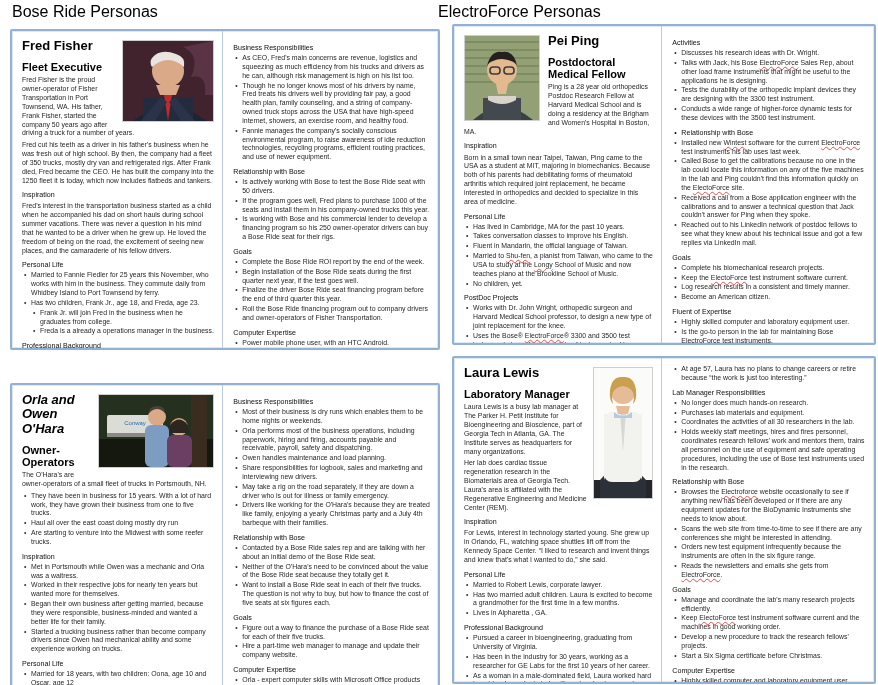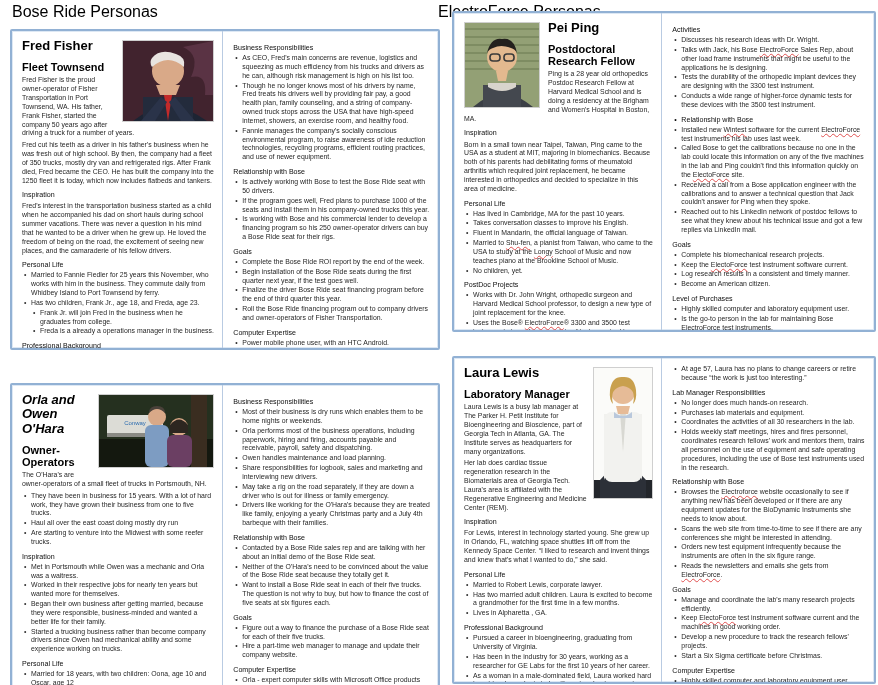--- a/index.html
+++ b/index.html
@@ -9,21 +9,21 @@
     -webkit-font-smoothing:antialiased;
   }
   .page-header{position:absolute;font-size:16px;font-weight:normal;color:#000;}
   #hdr-left{left:12px;top:3px;}
   #hdr-right{left:438px;top:3px;}
   .card{
     position:absolute;background:#fff;border:2px solid #92b1d4;border-radius:2px;
     box-shadow:inset 0 0 0 1px #dde8f4;display:flex;overflow:hidden;
   }
   #card-0{left:10px;top:29px;width:426px;height:317px;}
-  #card-1{left:452px;top:11px;width:420px;height:317px;}
+  #card-1{left:452px;top:24px;width:420px;height:317px;justify-content:space-between;}
   #card-2{left:10px;top:356px;width:426px;height:324px;margin-top:27px;}
   #card-3{left:452px;top:356px;width:420px;height:324px;}
   .col{box-sizing:border-box;padding:7px 8px 5px 10px;font-size:6.9px;line-height:1.28;color:#262626;}
   .col.left{width:49.6%;border-right:1px solid #b9cbe2;}
   .col.right{width:50.4%;}
   .pname{font-size:13px;font-weight:bold;color:#000;margin:1px 0 0 0;line-height:1.1;}
   .pname.it{font-style:italic;}
   .prole{font-size:11px;font-weight:bold;color:#000;margin:8px 0 3px 0;line-height:1.1;}
   .sec-h{font-weight:normal;font-size:7.1px;color:#0d0d0d;margin:6px 0 1px 0;}
   .sec-h.hb{position:relative;padding-left:9px;}
@@ -57,21 +57,21 @@
         <circle cx="45" cy="30" r="16" fill="#d9a988"></circle>
         <path d="M29 26 q16 -14 32 0 q2 -10 -8 -13 q-16 -6 -24 4 q-3 4 0 9z" fill="#e8e4e0"></path>
         <path d="M33 44 h24 l-4 10 h-16 z" fill="#d9a988"></path>
         <path d="M41 54 l4 26 4 -26 z" fill="#c22a2a"></path>
         <path d="M20 80 l18 -24 5 6 -14 18 z" fill="#2c3platform44" opacity="0"></path>
         <path d="M18 80 l20 -24 6 5 -12 19 z" fill="#2a3349"></path>
         <path d="M72 80 l-20 -24 -6 5 12 19 z" fill="#2a3349"></path>
       </svg>
     </div>
     <div class="pname">Fred Fisher</div>
-    <div class="prole">Fleet Townsend</div>
+    <div class="prole">Fleet Executive</div>
     <div class="sections">
         <div class="para">Fred Fisher is the proud owner-operator of Fisher Transportation in Port Townsend, WA. His father, Frank Fisher, started the company 50 years ago after driving a truck for a number of years.</div>
         <div class="para">Fred cut his teeth as a driver in his father's business when he was fresh out of high school. By then, the company had a fleet of 350 trucks, mostly dry van and refrigerated rigs. After Frank died, Fred became the CEO. He has built the company into the 1250 fleet it is today, which now includes flatbeds and tankers.</div>
         <div class="sec-h">Inspiration</div>
         <div class="para">Fred's interest in the transportation business started as a child when he accompanied his dad on short hauls during school summer vacations. There was never a question in his mind that he wanted to be a driver when he grew up. He loved the freedom of being on the road, the excitement of seeing new places, and the camaraderie of his fellow drivers.</div>
         <div class="sec-h">Personal Life</div>
         <div class="bullet">Married to Fannie Fiedler for 25 years this November, who works with him in the business. They commute daily from Whidbey Island to Port Townsend by ferry.</div>
         <div class="bullet">Has two children, Frank Jr., age 18, and Freda, age 23.</div>
         <div class="bullet sub">Frank Jr. will join Fred in the business when he graduates from college.</div>
         <div class="bullet sub">Freda is a already a operations manager in the business.</div>
@@ -112,21 +112,21 @@
         <rect x="18" y="62" width="38" height="22" fill="#44484f"></rect>
         <circle cx="37" cy="34" r="15" fill="#e3b98f"></circle>
         <path d="M22 30 q4 -16 15 -14 q12 -2 15 14 q-2 -4 -6 -5 q-10 -4 -18 0 q-4 1 -6 5z" fill="#23201d"></path>
         <rect x="25" y="31" width="10" height="7" rx="3" fill="none" stroke="#3a3a3a" stroke-width="1.6"></rect>
         <rect x="39" y="31" width="10" height="7" rx="3" fill="none" stroke="#3a3a3a" stroke-width="1.6"></rect>
         <path d="M31 48 h12 l-2 10 h-8 z" fill="#e3b98f"></path>
         <path d="M23 64 q14 8 28 0 l0 -4 -28 0z" fill="#d8d4cc"></path>
       </svg>
     </div>
     <div class="pname">Pei Ping</div>
-    <div class="prole">Postdoctoral Research Fellow</div>
+    <div class="prole">Postdoctoral Medical Fellow</div>
     <div class="sections">
         <div class="para">Ping is a 28 year old orthopedics Postdoc Research Fellow at Harvard Medical School and is doing a residency at the Brigham and Women's Hospital in Boston, MA.</div>
         <div class="sec-h">Inspiration</div>
         <div class="para">Born in a small town near Taipei, Taiwan, Ping came to the USA as a student at MIT, majoring in biomechanics. Because both of his parents had debilitating forms of rheumatoid arthritis which required joint replacement, he became interested in orthopedics and decided to specialize in this area of medicine.</div>
         <div class="sec-h">Personal Life</div>
         <div class="bullet">Has lived in Cambridge, MA for the past 10 years.</div>
         <div class="bullet">Takes conversation classes to improve his English.</div>
         <div class="bullet">Fluent in Mandarin, the official language of Taiwan.</div>
         <div class="bullet">Married to <span class="sp">Shu-fen</span>, a pianist from Taiwan, who came to the USA to study at the <span class="sp">Longy</span> School of Music and now teaches piano at the Brookline School of Music.</div>
         <div class="bullet">No children, yet.</div>
@@ -145,21 +145,21 @@
         <div class="sec-h hb">Relationship with Bose</div>
         <div class="bullet">Installed new <span class="sp">Wintest</span> software for the current <span class="sp">ElectroForce</span> test instruments his lab uses last week.</div>
         <div class="bullet">Called Bose to get the calibrations because no one in the lab could locate this information on any of the five machines in the lab and Ping couldn't find this information quickly on the <span class="sp">ElectoForce</span> site.</div>
         <div class="bullet">Received a call from a Bose application engineer with the calibrations and to answer a technical question that Jack couldn't answer for Ping when they spoke.</div>
         <div class="bullet">Reached out to his LinkedIn network of postdoc fellows to see what they knew about his technical issue and got a few replies via LinkedIn mail.</div>
         <div class="sec-h">Goals</div>
         <div class="bullet">Complete his biomechanical research projects.</div>
         <div class="bullet">Keep the <span class="sp">ElectoForce</span> test instrument software current.</div>
         <div class="bullet">Log research results in a consistent and timely manner.</div>
         <div class="bullet">Become an American citizen.</div>
-        <div class="sec-h">Level of Purchases</div>
+        <div class="sec-h">Fluent of Expertise</div>
         <div class="bullet">Highly skilled computer and laboratory equipment user.</div>
         <div class="bullet">Is the go-to person in the lab for maintaining Bose <span class="sp">ElectroForce</span> test instruments.</div>
       </div>
   </div>
 </div>
 
 <div class="card" id="card-2">
   <div class="col left">
     <div class="ph-wrap">
       <svg class="photo" width="114" height="72" viewBox="0 0 114 72">

